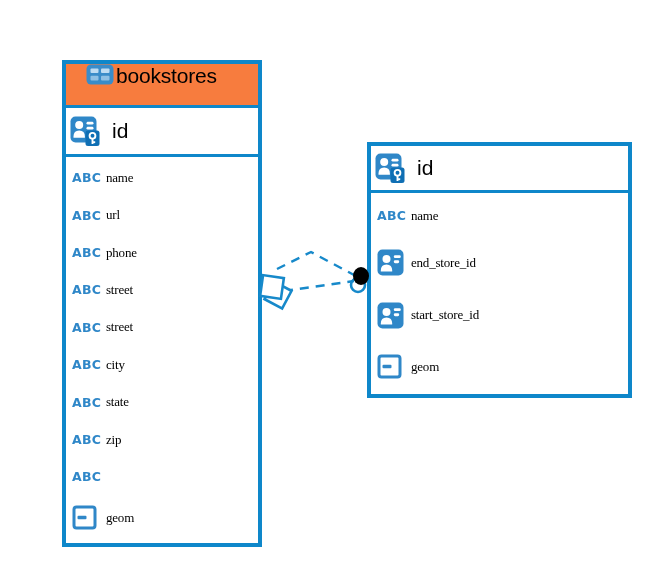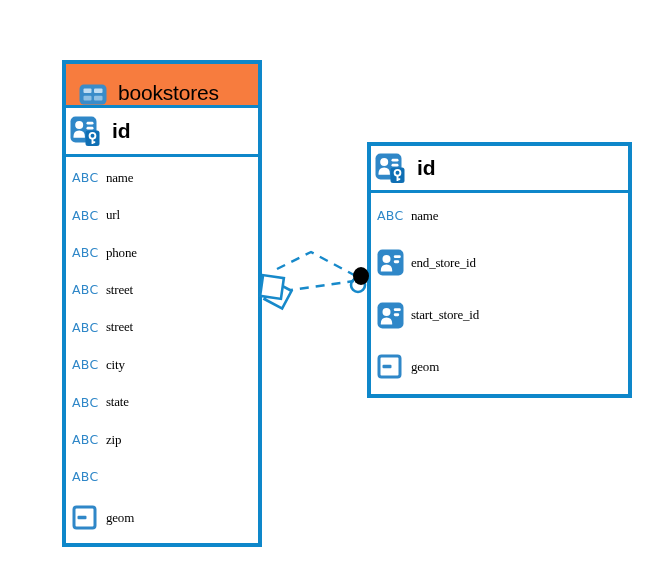--- a/index.html
+++ b/index.html
@@ -2,35 +2,35 @@
 <html><head>
 <meta charset="utf-8">
 <style>
   html,body{margin:0;padding:0;background:#fff;}
   .canvas{position:relative;width:654px;height:570px;background:#ffffff;overflow:hidden;
           font-family:"Liberation Sans",sans-serif;color:#000;}
   .etable{position:absolute;box-sizing:border-box;border:4px solid #0E87CA;background:#fff;
           display:flex;flex-direction:column;}
   .etable.bookstores{left:62px;top:60px;width:200px;height:487px;}
   .etable.routes{left:367px;top:142px;width:265px;height:256px;}
-  .thead{display:flex;align-items:flex-end;gap:9px;padding-left:13px;
+  .thead{display:flex;align-items:flex-start;padding-left:20px;
          border-bottom:3px solid #0E87CA;flex:0 0 auto;}
   .etable.bookstores .thead{height:41px;}
   .etable.routes .thead{height:40px;}
   .thead .tname{font-size:21px;font-weight:400;letter-spacing:-0.2px;}
   .idrow{display:flex;align-items:center;gap:8px;padding-left:4px;
          border-bottom:3px solid #0E87CA;flex:0 0 auto;background:#fff;}
   .etable.bookstores .idrow{height:46px;}
   .etable.routes .idrow{height:44px;}
-  .idrow .cname{font-size:21px;font-weight:700;}
+  .idrow .cname{font-size:21px;font-weight:400;}
   .fields{display:flex;flex-direction:column;flex:1 1 auto;padding:2px 0;}
   .frow{display:flex;align-items:center;flex:1 1 auto;padding-left:6px;}
   .iconbox{width:34px;flex:0 0 34px;display:flex;align-items:center;justify-content:flex-start;}
   .frow .cname{font-size:13px;font-weight:400;letter-spacing:-0.2px;font-family:Liberation Serif, serif;}
-  .abc{color:#2F87C8;font-weight:400;font-size:12.5px;letter-spacing:0.3px;
+  .abc{color:#2F87C8;font-weight:700;font-size:12.5px;letter-spacing:0.3px;
        font-family:"DejaVu Sans",sans-serif;}
   .overlay{position:absolute;left:0;top:0;z-index:5;pointer-events:none;}
   .dash{fill:none;stroke:#1789CA;stroke-width:2.4;stroke-dasharray:9 7;}
   .dmond{fill:#ffffff;stroke:#1789CA;stroke-width:2.6;}
 </style>
 </head>
 <body>
 
 <div class="canvas">
 

